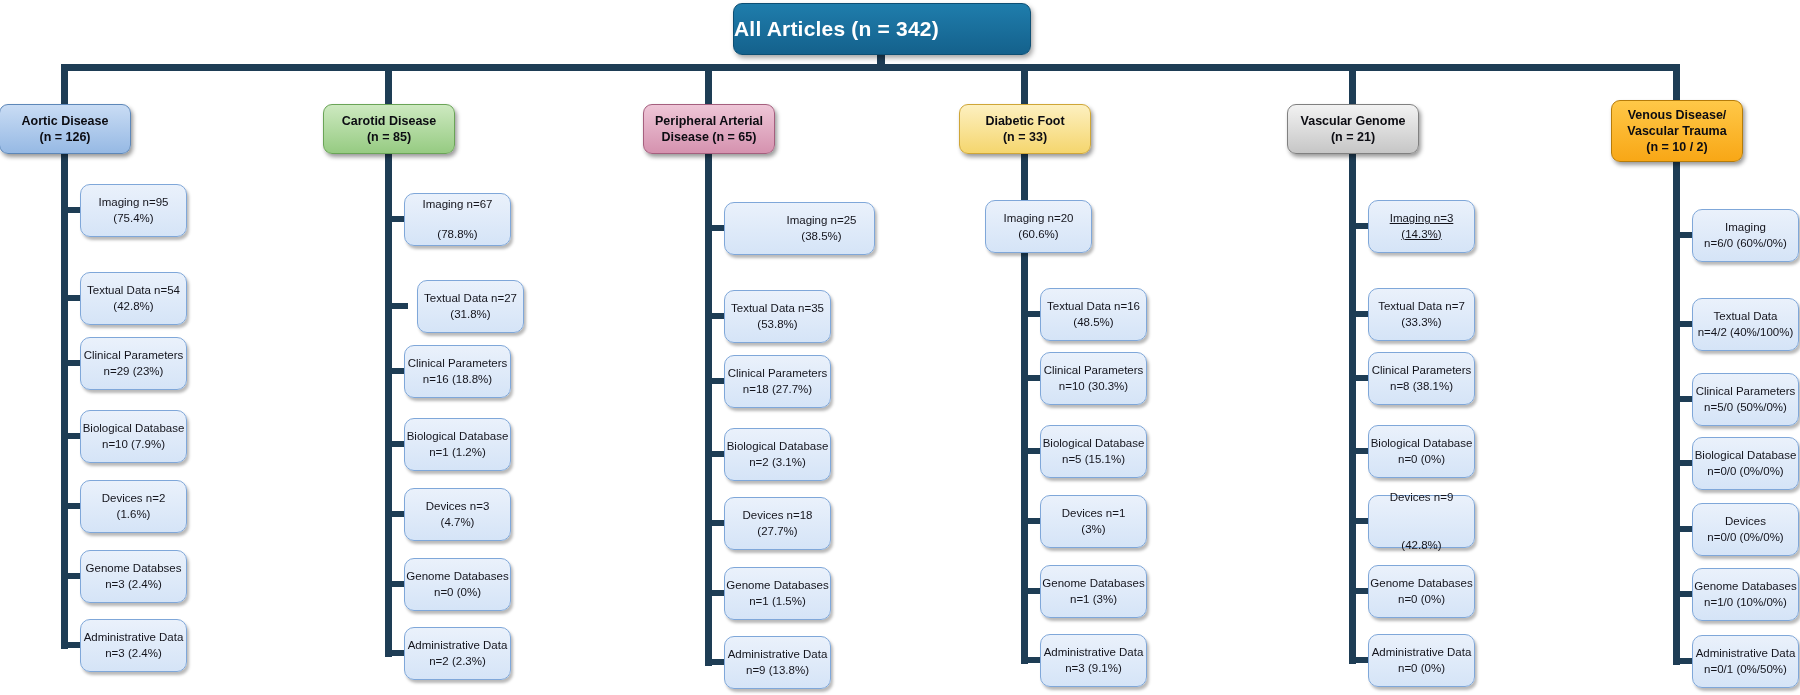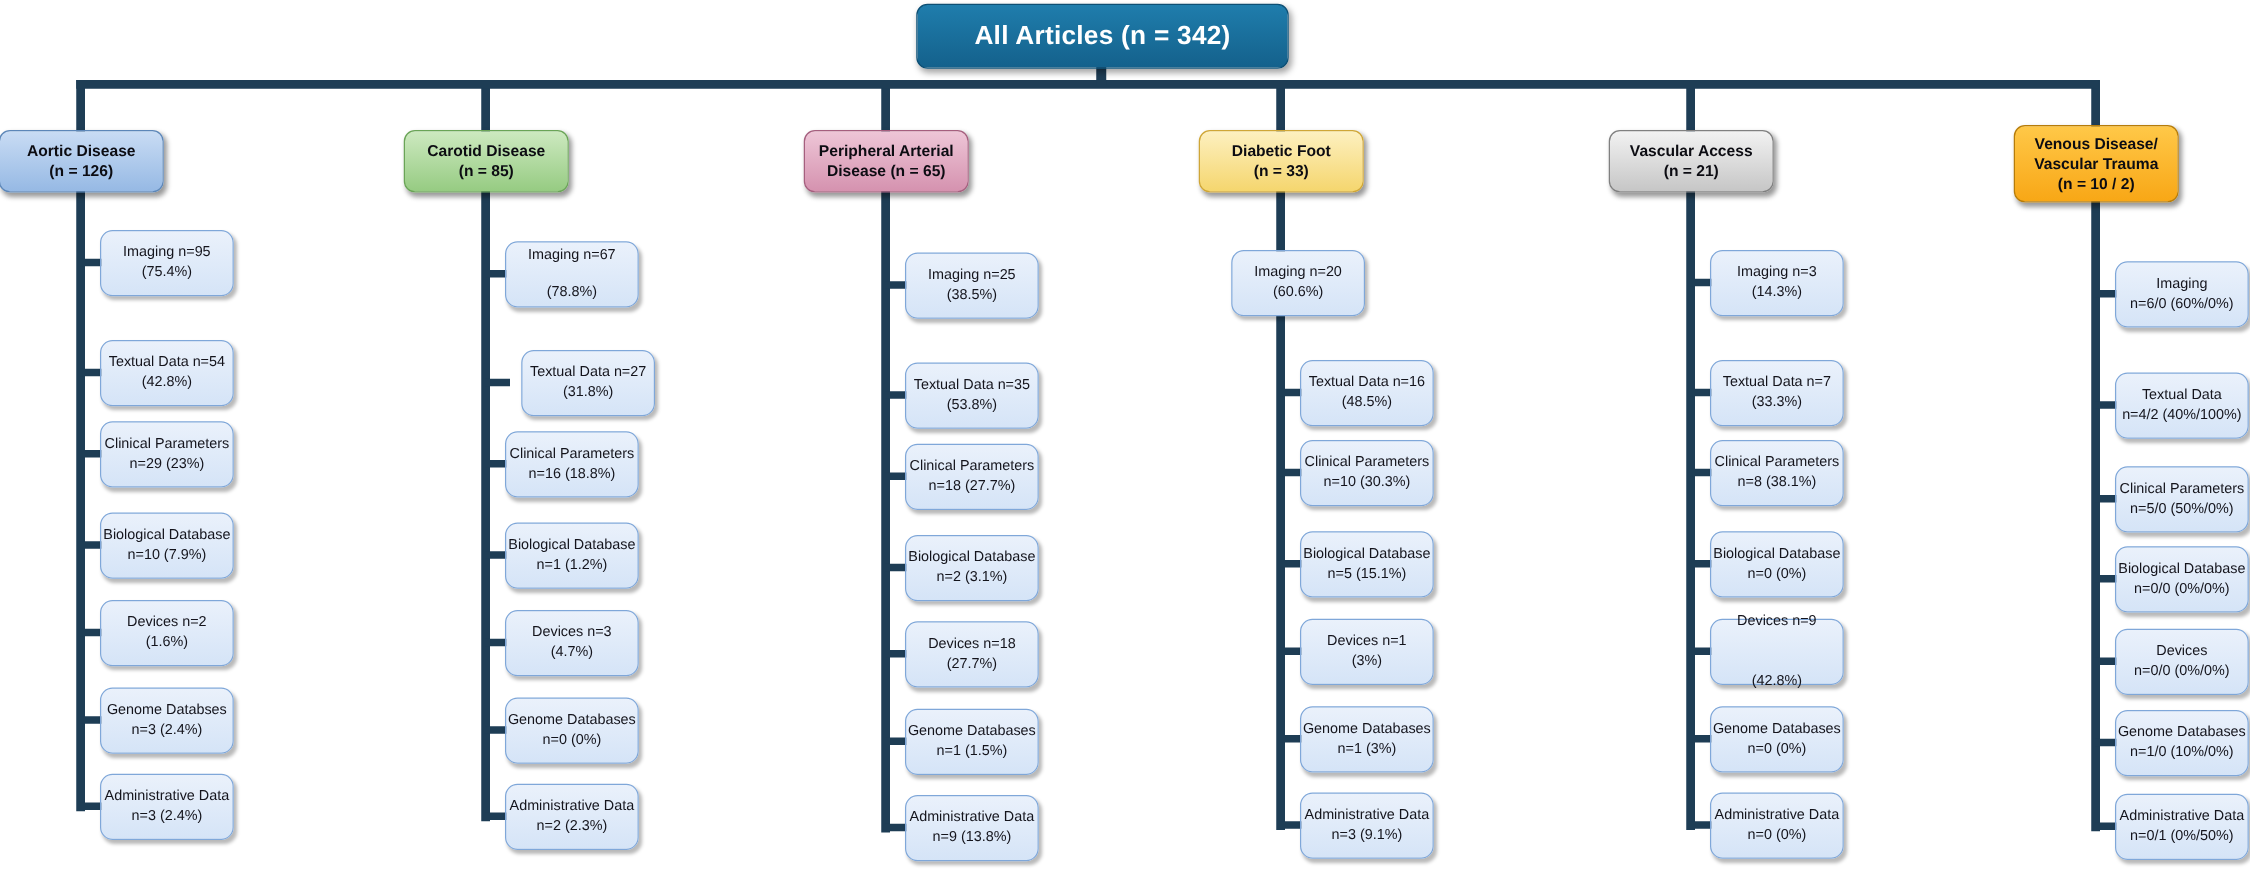--- a/index.html
+++ b/index.html
@@ -1,20 +1,20 @@
 <!DOCTYPE html>
 <html><head>
 <meta charset="utf-8">
 <style>
   html,body{margin:0;padding:0;background:#ffffff;}
   body{width:1800px;height:695px;font-family:"Liberation Sans","DejaVu Sans",sans-serif;}
   #chart{position:relative;width:1800px;height:695px;background:#ffffff;overflow:hidden;}
   .conn{position:absolute;z-index:1;}
   .root-node{
-    position:absolute;z-index:3;display:flex;align-items:center;justify-content:center;
+    position:absolute;z-index:3;display:flex;align-items:center;justify-content:flex-start;
     border-radius:9px;color:#ffffff;font-weight:bold;font-size:21px;letter-spacing:.2px;
     border:1px solid #0d4f74;box-shadow:2px 3px 5px rgba(0,0,0,.35);
   }
   .branch-header{
     position:absolute;z-index:2;display:flex;flex-direction:column;align-items:center;justify-content:center;
     border-radius:9px;font-weight:bold;font-size:12.5px;line-height:1.3;text-align:center;color:#0c0c12;
     box-shadow:2px 3px 4px rgba(0,0,0,.40);border:1.5px solid #555;
   }
   .branch-header span{white-space:nowrap;}
   .cat-node{
@@ -116,21 +116,21 @@
           <span>n=2 (2.3%)</span>
         </div>
       </div>
       <div class="">
         <div class="conn" style="left: 704.5px; top: 64px; width: 7px; height: 601.5px; background: rgb(30, 61, 85);"></div>
         <div class="branch-header" style="left: 643px; top: 104px; width: 130px; height: 48px; background: linear-gradient(rgb(238, 198, 215), rgb(213, 146, 175)); border-color: rgb(165, 95, 126);">
           <span>Peripheral Arterial</span>
           <span>Disease (n = 65)</span>
         </div>
         <div class="conn" style="left: 708px; top: 224.5px; width: 20px; height: 6px; background: rgb(30, 61, 85);"></div>
-        <div class="cat-node" style="left: 724px; top: 202px; width: 105px; height: 51px; background: linear-gradient(rgb(234, 241, 251), rgb(213, 228, 247)); border-color: rgb(127, 167, 217);">
+        <div class="cat-node" style="left: 724px; top: 202px; width: 105px; height: 51px; background: linear-gradient(rgb(234, 241, 251), rgb(213, 228, 247)); border-color: rgb(127, 167, 217); padding-left: 44px;">
           <span>Imaging n=25</span>
           <span>(38.5%)</span>
         </div>
         <div class="conn" style="left: 708px; top: 312.5px; width: 20px; height: 6px; background: rgb(30, 61, 85);"></div>
         <div class="cat-node" style="left: 724px; top: 290px; width: 105px; height: 51px; background: linear-gradient(rgb(234, 241, 251), rgb(213, 228, 247)); border-color: rgb(127, 167, 217);">
           <span>Textual Data  n=35</span>
           <span>(53.8%)</span>
         </div>
         <div class="conn" style="left: 708px; top: 377.5px; width: 20px; height: 6px; background: rgb(30, 61, 85);"></div>
         <div class="cat-node" style="left: 724px; top: 355px; width: 105px; height: 51px; background: linear-gradient(rgb(234, 241, 251), rgb(213, 228, 247)); border-color: rgb(127, 167, 217);">
@@ -196,25 +196,25 @@
         </div>
         <div class="conn" style="left: 1024px; top: 656.5px; width: 20px; height: 6px; background: rgb(30, 61, 85);"></div>
         <div class="cat-node" style="left: 1040px; top: 634px; width: 105px; height: 51px; background: linear-gradient(rgb(234, 241, 251), rgb(213, 228, 247)); border-color: rgb(127, 167, 217);">
           <span>Administrative Data</span>
           <span>n=3 (9.1%)</span>
         </div>
       </div>
       <div class="">
         <div class="conn" style="left: 1348.5px; top: 64px; width: 7px; height: 599.5px; background: rgb(30, 61, 85);"></div>
         <div class="branch-header" style="left: 1287px; top: 104px; width: 130px; height: 48px; background: linear-gradient(rgb(242, 242, 242), rgb(198, 198, 198)); border-color: rgb(128, 128, 128);">
-          <span>Vascular Access</span>
+          <span>Vascular Genome</span>
           <span>(n = 21)</span>
         </div>
         <div class="conn" style="left: 1352px; top: 222.5px; width: 20px; height: 6px; background: rgb(30, 61, 85);"></div>
-        <div class="cat-node" style="left: 1368px; top: 200px; width: 105px; height: 51px; background: linear-gradient(rgb(234, 241, 251), rgb(213, 228, 247)); border-color: rgb(127, 167, 217);">
+        <div class="cat-node" style="left: 1368px; top: 200px; width: 105px; height: 51px; background: linear-gradient(rgb(234, 241, 251), rgb(213, 228, 247)); border-color: rgb(127, 167, 217); text-decoration: underline;">
           <span>Imaging n=3</span>
           <span>(14.3%)</span>
         </div>
         <div class="conn" style="left: 1352px; top: 310.5px; width: 20px; height: 6px; background: rgb(30, 61, 85);"></div>
         <div class="cat-node" style="left: 1368px; top: 288px; width: 105px; height: 51px; background: linear-gradient(rgb(234, 241, 251), rgb(213, 228, 247)); border-color: rgb(127, 167, 217);">
           <span>Textual Data n=7</span>
           <span>(33.3%)</span>
         </div>
         <div class="conn" style="left: 1352px; top: 374.5px; width: 20px; height: 6px; background: rgb(30, 61, 85);"></div>
         <div class="cat-node" style="left: 1368px; top: 352px; width: 105px; height: 51px; background: linear-gradient(rgb(234, 241, 251), rgb(213, 228, 247)); border-color: rgb(127, 167, 217);">

